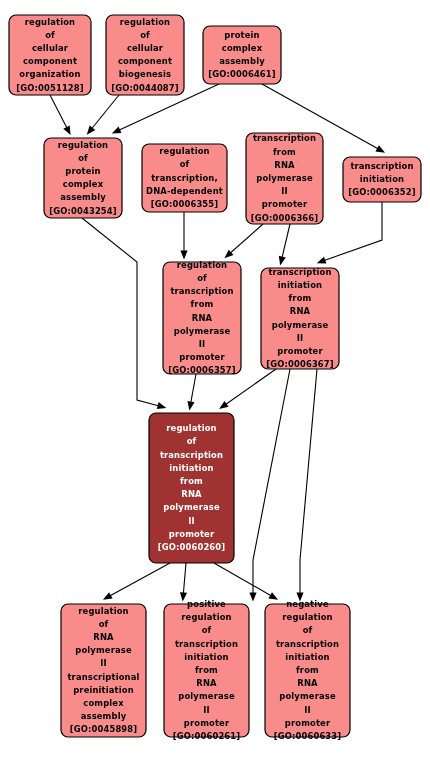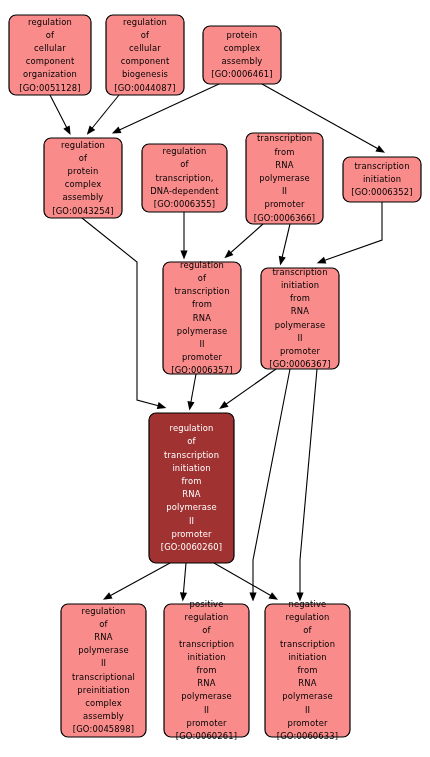--- a/index.html
+++ b/index.html
@@ -10,20 +10,21 @@
   body {
     width: 430px;
     height: 757px;
     font-family: "DejaVu Sans", sans-serif;
     overflow: hidden;
   }
   #graph-root {
     position: relative;
     width: 430px;
     height: 595px;
+    font-weight: bold;
   }
   svg.graph-canvas {
     position: absolute;
     top: 0;
     left: 0;
     width: 430px;
     height: 757px;
   }
   .edge-line {
     stroke: #000000;

